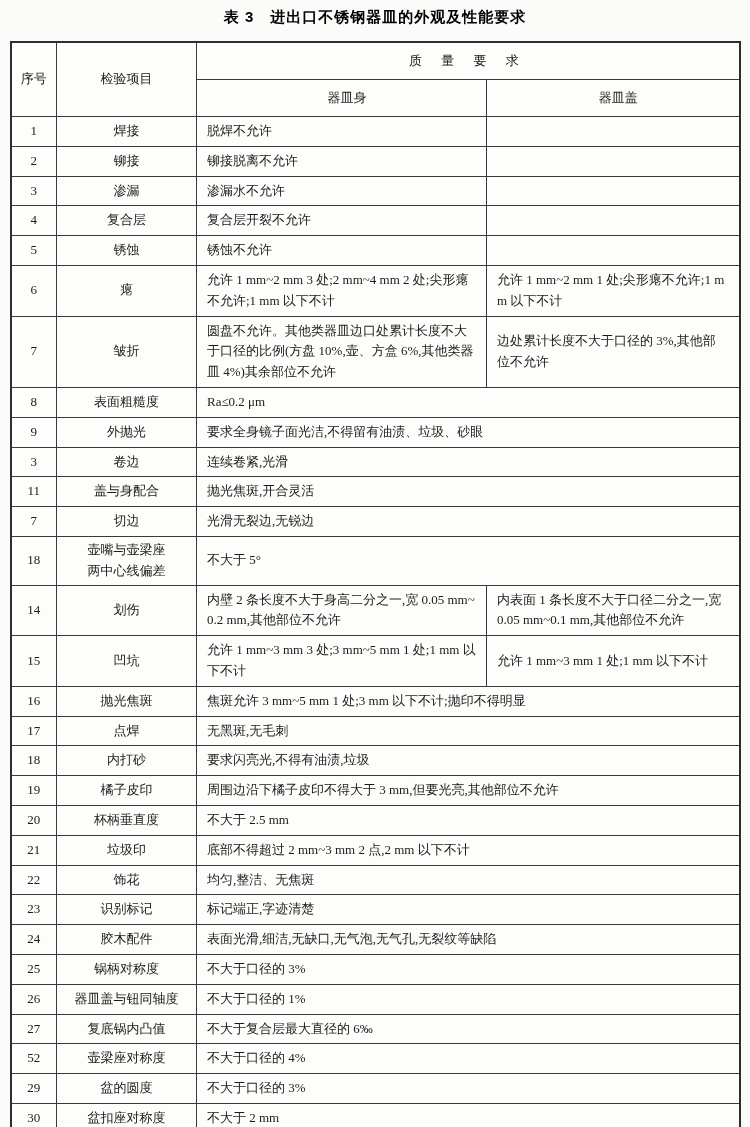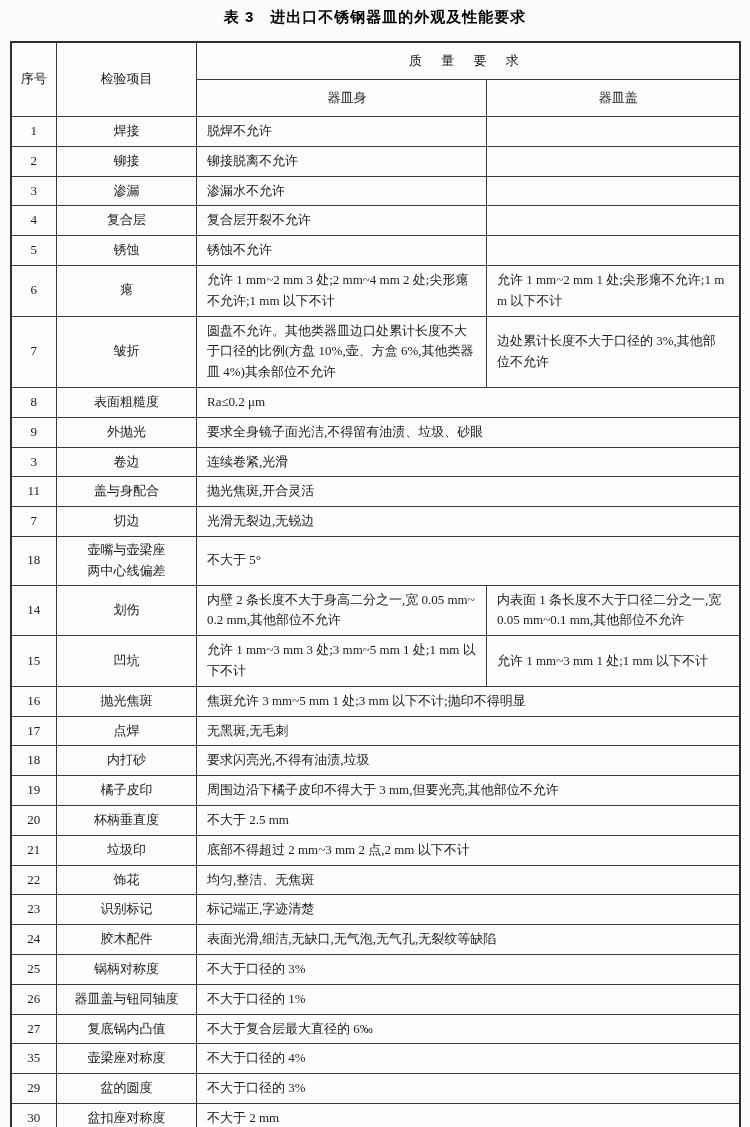--- a/index.html
+++ b/index.html
@@ -209,21 +209,21 @@
         <td class="c-no">26</td>
         <td class="c-item">器皿盖与钮同轴度</td>
         <td class="c-quality" colspan="2">不大于口径的 1%</td>
       </tr>
       <tr>
         <td class="c-no">27</td>
         <td class="c-item">复底锅内凸值</td>
         <td class="c-quality" colspan="2">不大于复合层最大直径的 6‰</td>
       </tr>
       <tr>
-        <td class="c-no">35</td>
+        <td class="c-no">52</td>
         <td class="c-item">壶梁座对称度</td>
         <td class="c-quality" colspan="2">不大于口径的 4%</td>
       </tr>
       <tr>
         <td class="c-no">29</td>
         <td class="c-item">盆的圆度</td>
         <td class="c-quality" colspan="2">不大于口径的 3%</td>
       </tr>
       <tr>
         <td class="c-no">30</td>

